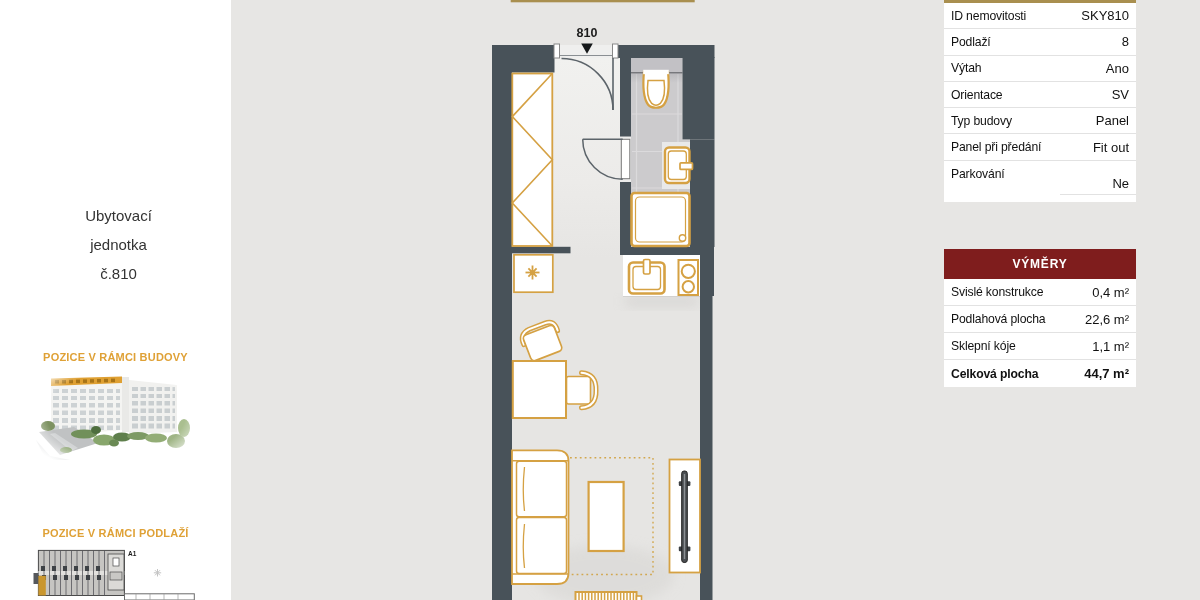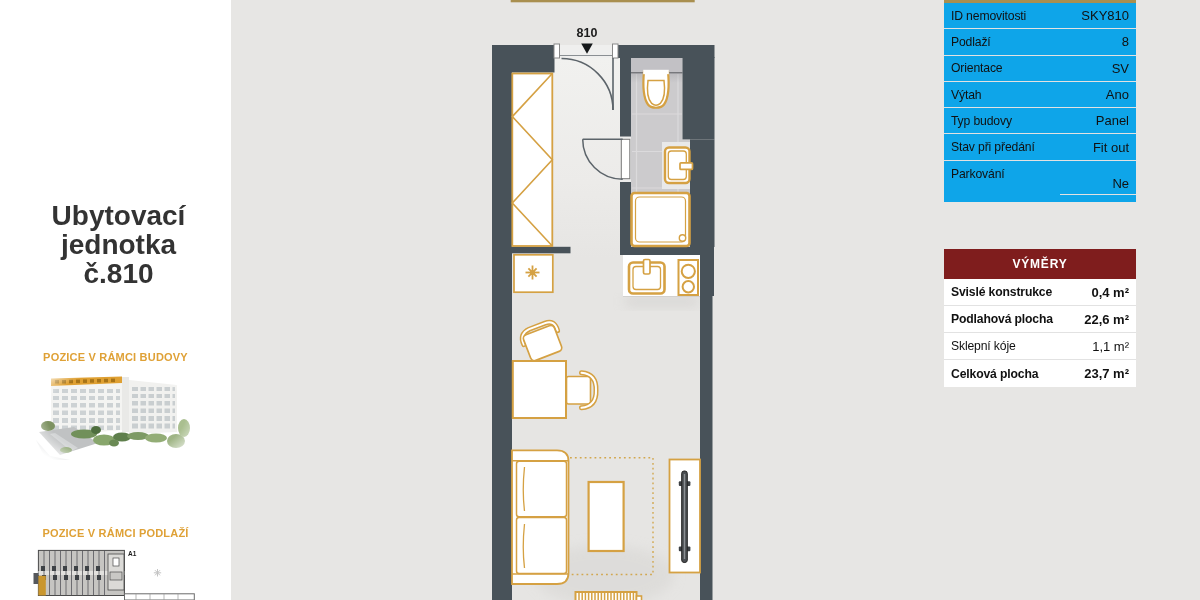--- a/index.html
+++ b/index.html
@@ -10,21 +10,21 @@
        border-bottom:1px solid #e2e2e2;padding:0 7px;height:25.3px;font-size:13px;color:#111;}
   .row:last-child{border-bottom:none;}
   .row span:first-child{font-size:12.2px;letter-spacing:-0.15px;}
 </style>
 </head>
 <body>
 
 <div class="abs" style="left:0;top:0;width:231px;height:600px;background:#ffffff;"></div>
 
 <div class="abs" style="left:0;top:201px;width:237px;text-align:center;
-     font-size:28px;line-height:29px;color:#333;font-weight:bold;">Ubytovací<br>jednotka<br>č.810</div>
+     font-size:15px;line-height:29px;color:#333;">Ubytovací<br>jednotka<br>č.810</div>
 
 <div class="abs" style="left:0;top:351px;width:231px;text-align:center;font-size:11px;
      font-weight:bold;letter-spacing:0.2px;color:#dfa136;">POZICE V&nbsp;RÁMCI BUDOVY</div>
 
 <svg class="abs" style="left:36px;top:366px;" width="160" height="96" viewBox="0 0 160 96">
 <defs>
 <radialGradient id="fade" cx="0.5" cy="0.5" r="0.62">
 <stop offset="0.7" stop-color="#fff" stop-opacity="0"></stop>
         <stop offset="1" stop-color="#fff" stop-opacity="1"></stop>
 </radialGradient>
@@ -366,77 +366,77 @@
 <rect x="643.5" y="259.5" width="6.5" height="14.5" rx="1.5" fill="#fff" stroke="#d5a143" stroke-width="1.7"></rect>
     </g>
 
 <g>
       <rect x="678.5" y="260" width="19.5" height="35" fill="#fff" stroke="#d5a143" stroke-width="2"></rect>
 <circle cx="688.3" cy="271.3" r="6.6" fill="#fff" stroke="#d5a143" stroke-width="2"></circle>
 <circle cx="688.3" cy="286.8" r="5.7" fill="#fff" stroke="#d5a143" stroke-width="2"></circle>
     </g>
 </svg>
 
-<div class="abs" style="left:944px;top:0;width:192px;background:#0ea5e9;border-top:3px solid #a98f4f;box-sizing:border-box;">
+<div class="abs" style="left:944px;top:0;width:192px;background:#ffffff;border-top:3px solid #a98f4f;box-sizing:border-box;">
 
   <div class="row">
       <span>ID nemovitosti</span>
       <span>SKY810</span>
     </div>
 
 
   <div class="row">
       <span>Podlaží</span>
       <span>8</span>
     </div>
 
   <div class="row">
+      <span>Výtah</span>
+      <span>Ano</span>
+    </div>
+
+  <div class="row">
       <span>Orientace</span>
       <span>SV</span>
     </div>
 
   <div class="row">
-      <span>Výtah</span>
-      <span>Ano</span>
-    </div>
-
-  <div class="row">
       <span>Typ budovy</span>
       <span>Panel</span>
     </div>
 
   <div class="row">
-      <span>Stav při předání</span>
+      <span>Panel při předání</span>
       <span>Fit out</span>
     </div>
 
   <div style="position:relative;height:41px;font-size:13px;color:#111;">
     <span style="position:absolute;left:7px;top:6px;font-size:12.2px;letter-spacing:-0.15px;">Parkování</span>
     <span style="position:absolute;right:7px;top:15px;">Ne</span>
     <div style="position:absolute;right:0;top:33px;width:76px;border-bottom:1px solid #e2e2e2;"></div>
   </div>
 </div>
 
 <div class="abs" style="left:944px;top:249px;width:192px;background:#fff;">
 
   <div style="height:30px;background:#7f1d1d;color:#fff;font-weight:bold;
        letter-spacing:0.8px;text-align:center;line-height:30px;font-size:12px;">VÝMĚRY</div>
 
-  <div class="row" style="height:26px;font-weight:bold;">
+  <div class="row" style="height:26px;">
       <span>Svislé konstrukce</span>
       <span>0,4 m²</span>
     </div>
 
-  <div class="row" style="height:26px;font-weight:bold;">
+  <div class="row" style="height:26px;font-weight:normal;">
       <span>Podlahová plocha</span>
       <span>22,6 m²</span>
     </div>
 
   <div class="row" style="height:26px;">
       <span>Sklepní kóje</span>
       <span>1,1 m²</span>
     </div>
 
   <div class="row" style="height:27px;font-weight:bold;">
       <span>Celková plocha</span>
-      <span>23,7 m²</span>
+      <span>44,7 m²</span>
     </div>
 </div>
 
 </body></html>

